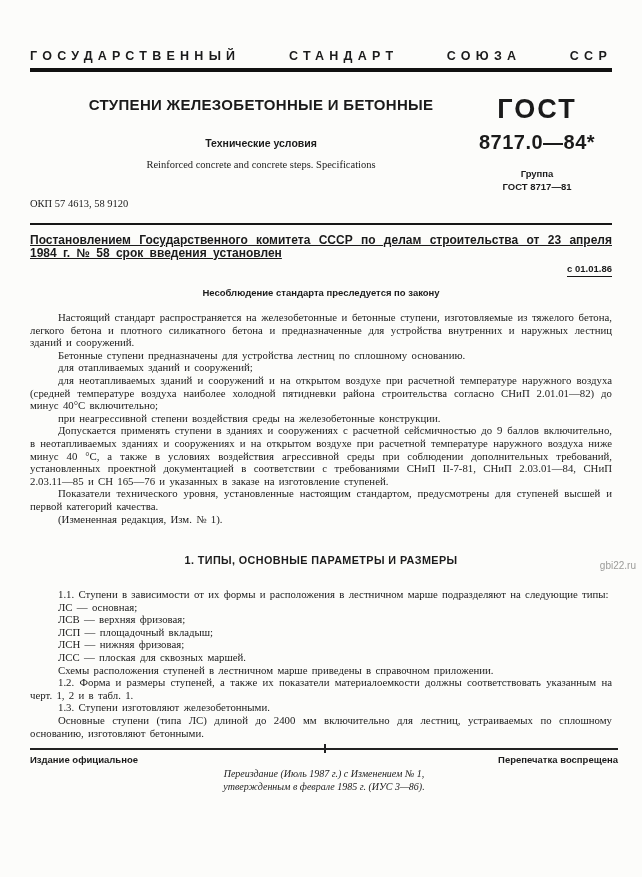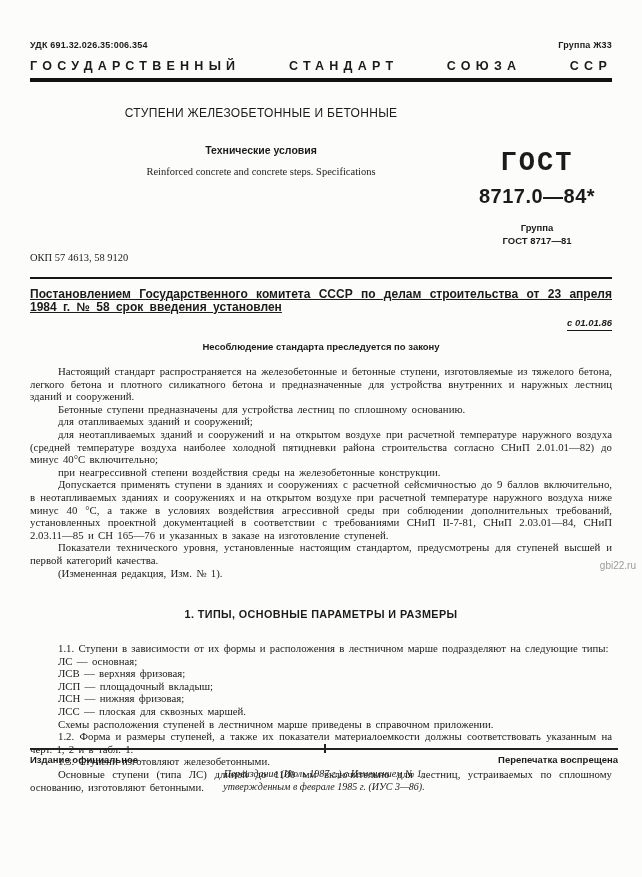--- a/index.html
+++ b/index.html
@@ -47,45 +47,44 @@
     display: flex;
     margin-top: 24px;
   }
   .title-left {
     flex: 1 1 auto;
     text-align: center;
     padding: 0 10px 0 40px;
   }
   .doc-title {
     font-family: "Liberation Sans", sans-serif;
-    font-weight: 400;
-    font-size: 12px;
+    font-weight: 700;
+    font-size: 15px;
     letter-spacing: 0.3px;
   }
   .doc-subtitle {
     font-family: "Liberation Sans", sans-serif;
     font-weight: 700;
     font-size: 10.5px;
     margin-top: 24px;
   }
   .doc-subtitle-en {
     font-size: 10.5px;
     margin-top: 10px;
   }
   .title-right {
     flex: 0 0 150px;
     text-align: center;
   }
   .gost-word {
-    font-family: Liberation Mono, monospace;
+    font-family: Liberation Sans, sans-serif;
     font-weight: 700;
     font-size: 27px;
     letter-spacing: 2px;
     line-height: 1;
-    margin-top: 44px;
   }
   .gost-number {
     font-family: "Liberation Sans", sans-serif;
     font-weight: 700;
     font-size: 20px;
     letter-spacing: 0.5px;
     margin-top: 9px;
     line-height: 1;
   }
   .replaces-label {
@@ -119,21 +118,20 @@
     text-align: justify;
     word-spacing: 3px;
     text-decoration: underline;
   }
   .effective-date {
     text-align: right;
     font-family: "Liberation Sans", sans-serif;
     font-weight: 700;
     font-size: 9.5px;
     margin-top: 3px;
-    font-style: italic;
   }
   .effective-date span {
     border-bottom: 1.5px solid #161616;
     padding-bottom: 2px;
   }
   .law-notice {
     text-align: center;
     font-family: "Liberation Sans", sans-serif;
     font-weight: 700;
     font-size: 9.5px;
@@ -202,24 +200,20 @@
     font-family: "Liberation Sans", sans-serif;
     font-size: 10px;
     color: #9b9b99;
   }
 </style>
 </head>
 <body>
 
 <div class="page">
 
-  <div class="meta-row">
-    <span>УДК 691.32.026.35:006.354</span>
-    <span>Группа Ж33</span>
-  </div>
 
   <div class="union-line">
     <span>ГОСУДАРСТВЕННЫЙ</span>
     <span>СТАНДАРТ</span>
     <span>СОЮЗА</span>
     <span>ССР</span>
   </div>
 
   <div class="thick-rule"></div>
 
@@ -265,21 +259,21 @@
   <div class="body-block" style="margin-top:0">
       <p class="body-para">1.1. Ступени в зависимости от их формы и расположения в лестничном марше подразделяют на следующие типы:</p>
       <p class="body-para">ЛС — основная;</p>
       <p class="body-para">ЛСВ — верхняя фризовая;</p>
       <p class="body-para">ЛСП — площадочный вкладыш;</p>
       <p class="body-para">ЛСН — нижняя фризовая;</p>
       <p class="body-para">ЛСС — плоская для сквозных маршей.</p>
       <p class="body-para">Схемы расположения ступеней в лестничном марше приведены в справочном приложении.</p>
       <p class="body-para">1.2. Форма и размеры ступеней, а также их показатели материалоемкости должны соответствовать указанным на черт. 1, 2 и в табл. 1.</p>
       <p class="body-para">1.3. Ступени изготовляют железобетонными.</p>
-      <p class="body-para">Основные ступени (типа ЛС) длиной до 1100 мм включительно для лестниц, устраиваемых по сплошному основанию, изготовляют бетонными.</p>
+      <p class="body-para">Основные ступени (типа ЛС) длиной до 2400 мм включительно для лестниц, устраиваемых по сплошному основанию, изготовляют бетонными.</p>
     </div>
 
   <div class="footer">
     <div class="footer-rule">
         <span class="tick"></span>
       </div>
     <div class="footer-row">
       <span>Издание официальное</span>
       <span>Перепечатка воспрещена</span>
     </div>

